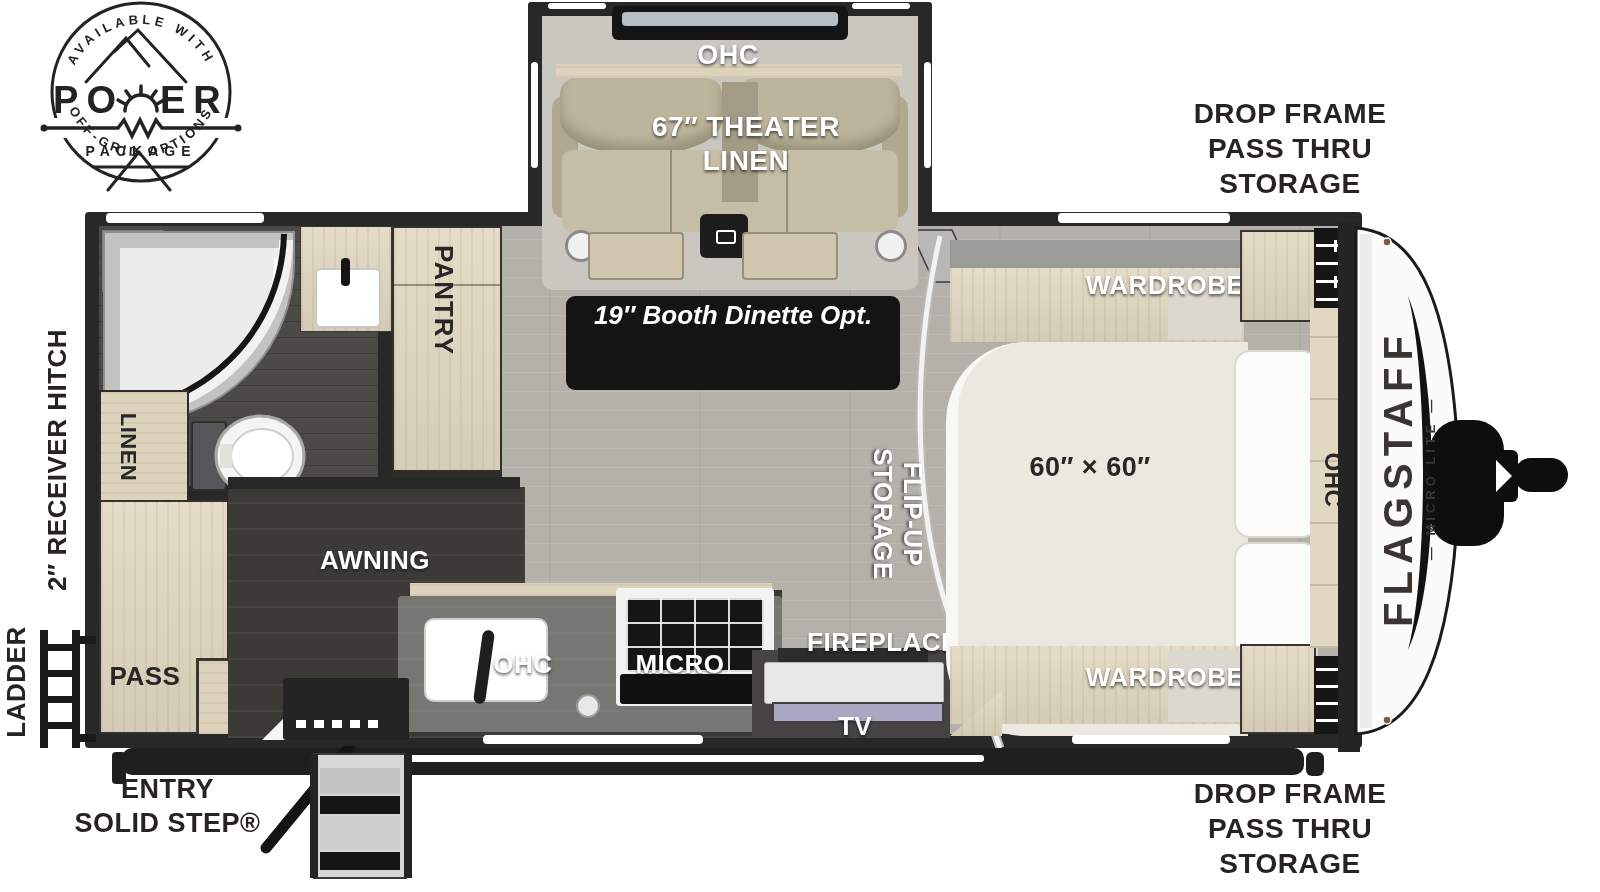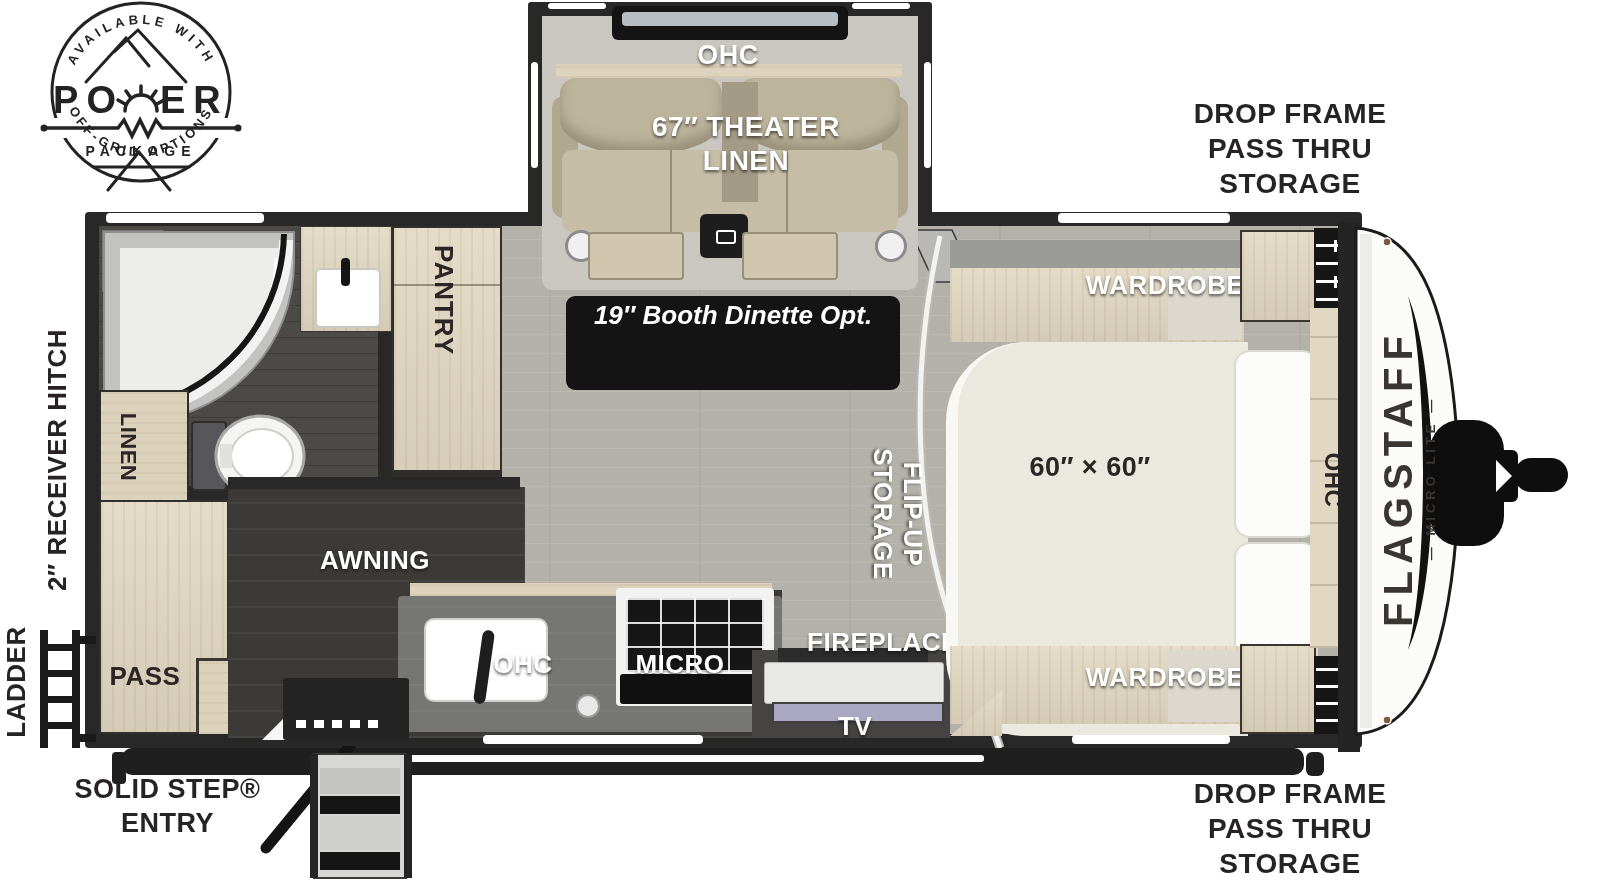--- a/index.html
+++ b/index.html
@@ -74,22 +74,22 @@
     <div>DROP FRAME</div>
     <div>PASS THRU</div>
     <div>STORAGE</div>
   </div>
   <div class="ext" style="left:1150px;top:776px;width:280px;font-size:28px;line-height:35px;">
     <div>DROP FRAME</div>
     <div>PASS THRU</div>
     <div>STORAGE</div>
   </div>
   <div class="ext" style="left:55px;top:772px;width:225px;font-size:27px;line-height:34px;">
+    <div>ENTRY</div>
     <div>SOLID STEP®</div>
-    <div>ENTRY</div>
   </div>
   <div class="vlr ext" style="left:57px;top:460px;font-size:26px;">2″ RECEIVER HITCH</div>
   <div class="vlr ext" style="left:16px;top:682px;font-size:26px;">LADDER</div>
 
   <div class="abs wall" style="left:85px;top:212px;width:1277px;height:536px;border-radius:4px;"></div>
   <div class="abs floor" style="left:99px;top:226px;width:1249px;height:508px;"></div>
 
   <div class="abs bathfloor" style="left:99px;top:226px;width:290px;height:272px;"></div>
   <div class="abs wall" style="left:99px;top:486px;width:292px;height:14px;"></div>
   <div class="abs wall" style="left:378px;top:226px;width:14px;height:274px;"></div>

